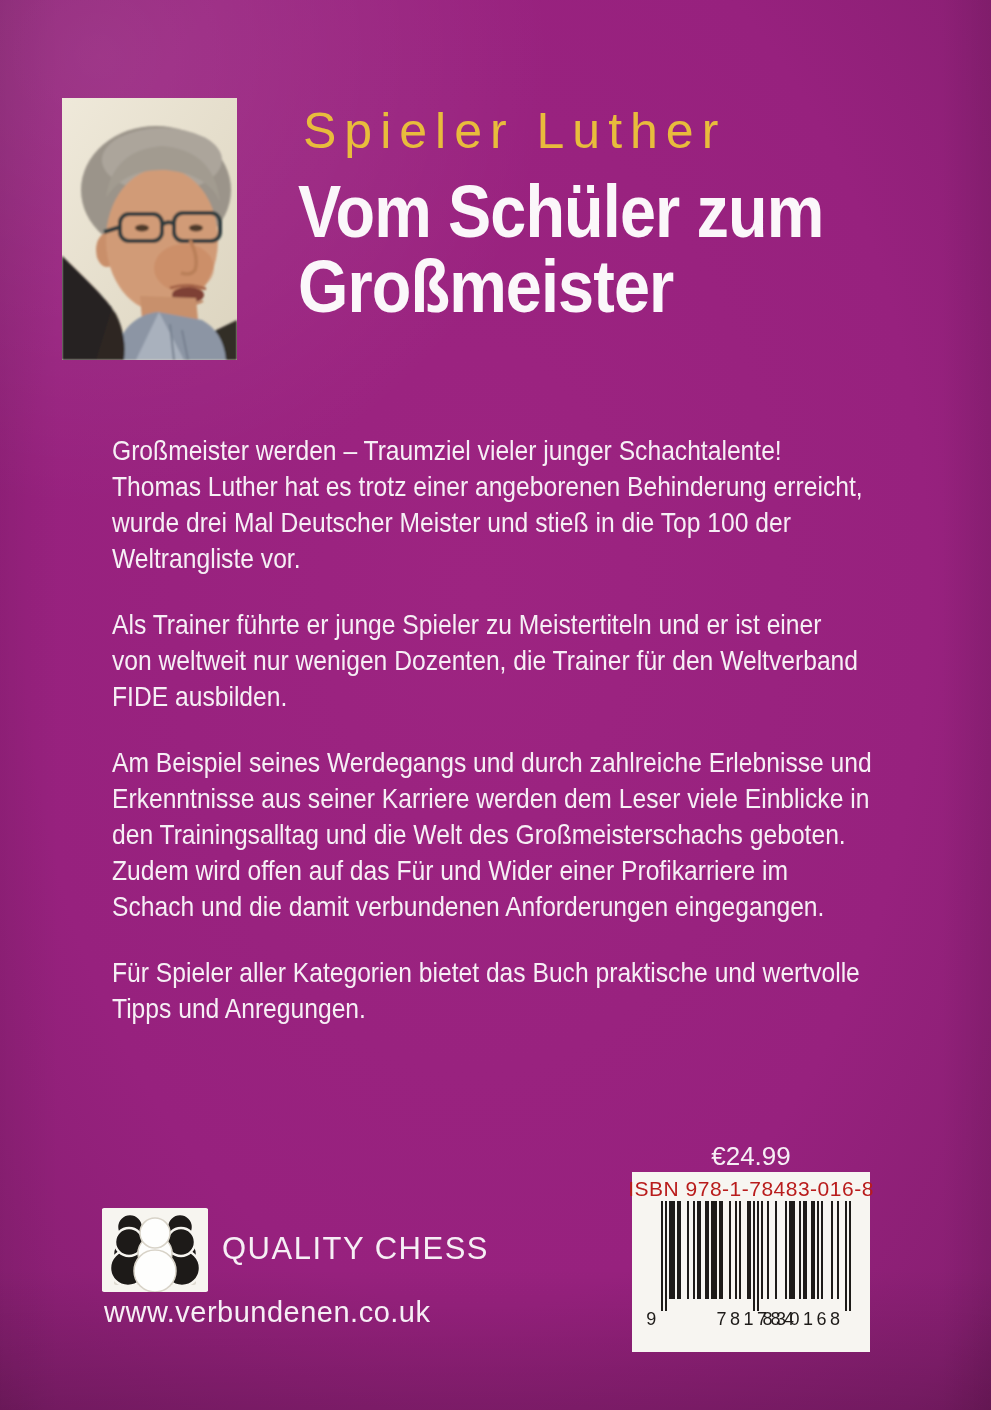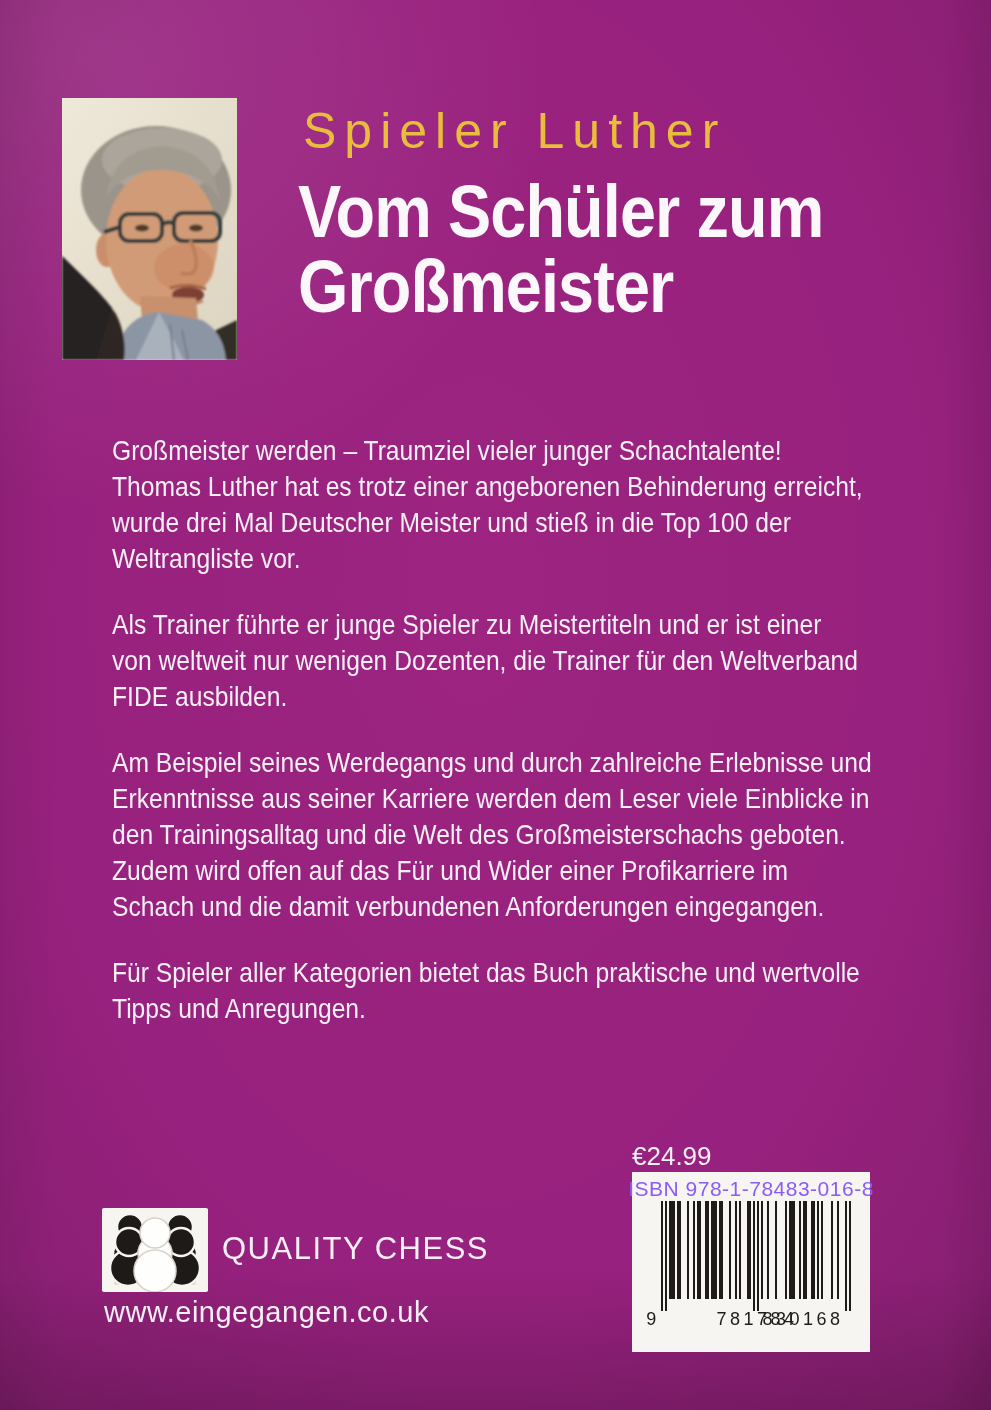--- a/index.html
+++ b/index.html
@@ -39,31 +39,31 @@
     left:112px;top:433px;width:1010px;
     font-size:28px;line-height:36px;
     color:var(--text,#F6EFF5);
     transform:scale(0.88,1);transform-origin:left top;
   }
   .body-copy p{margin:0 0 30px 0;white-space:pre-line;}
 
   
   .price{
     left:632px;top:1141px;width:238px;
-    text-align:left;font-size:26px;
+    text-align:center;font-size:26px;
     color:var(--text,#F6EFF5);
   }
   .barcode-box{
     left:632px;top:1172px;width:238px;height:180px;
     background:#F7F5F1;
     display:flex;flex-direction:column;align-items:center;
   }
   .isbn-label{
     margin-top:5px;font-size:21px;letter-spacing:0.5px;
-    color:#8b5cf6;white-space:nowrap;
+    color:#b91c1c;white-space:nowrap;
   }
   .logo-box{
     left:102px;top:1208px;width:106px;height:84px;
     background:#F7F5F0;border-radius:2px;
   }
   .publisher-name{
     left:222px;top:1231px;
     font-size:31px;letter-spacing:1.5px;
     color:var(--text,#F6EFF5);white-space:nowrap;
   }
@@ -231,15 +231,15 @@
 
       <g fill="#FEFEFD" stroke="#D8D3C8" stroke-width="1.5">
         <circle cx="53" cy="44" r="17"></circle>
         <circle cx="53" cy="62" r="21"></circle>
         <circle cx="53" cy="24" r="15"></circle>
       </g>
     </g>
   </svg>
 
   <div class="abs publisher-name">QUALITY CHESS</div>
-  <div class="abs website-url">www.eingegangen.co.uk</div>
+  <div class="abs website-url">www.verbundenen.co.uk</div>
 
 </div>
 
 </body></html>

